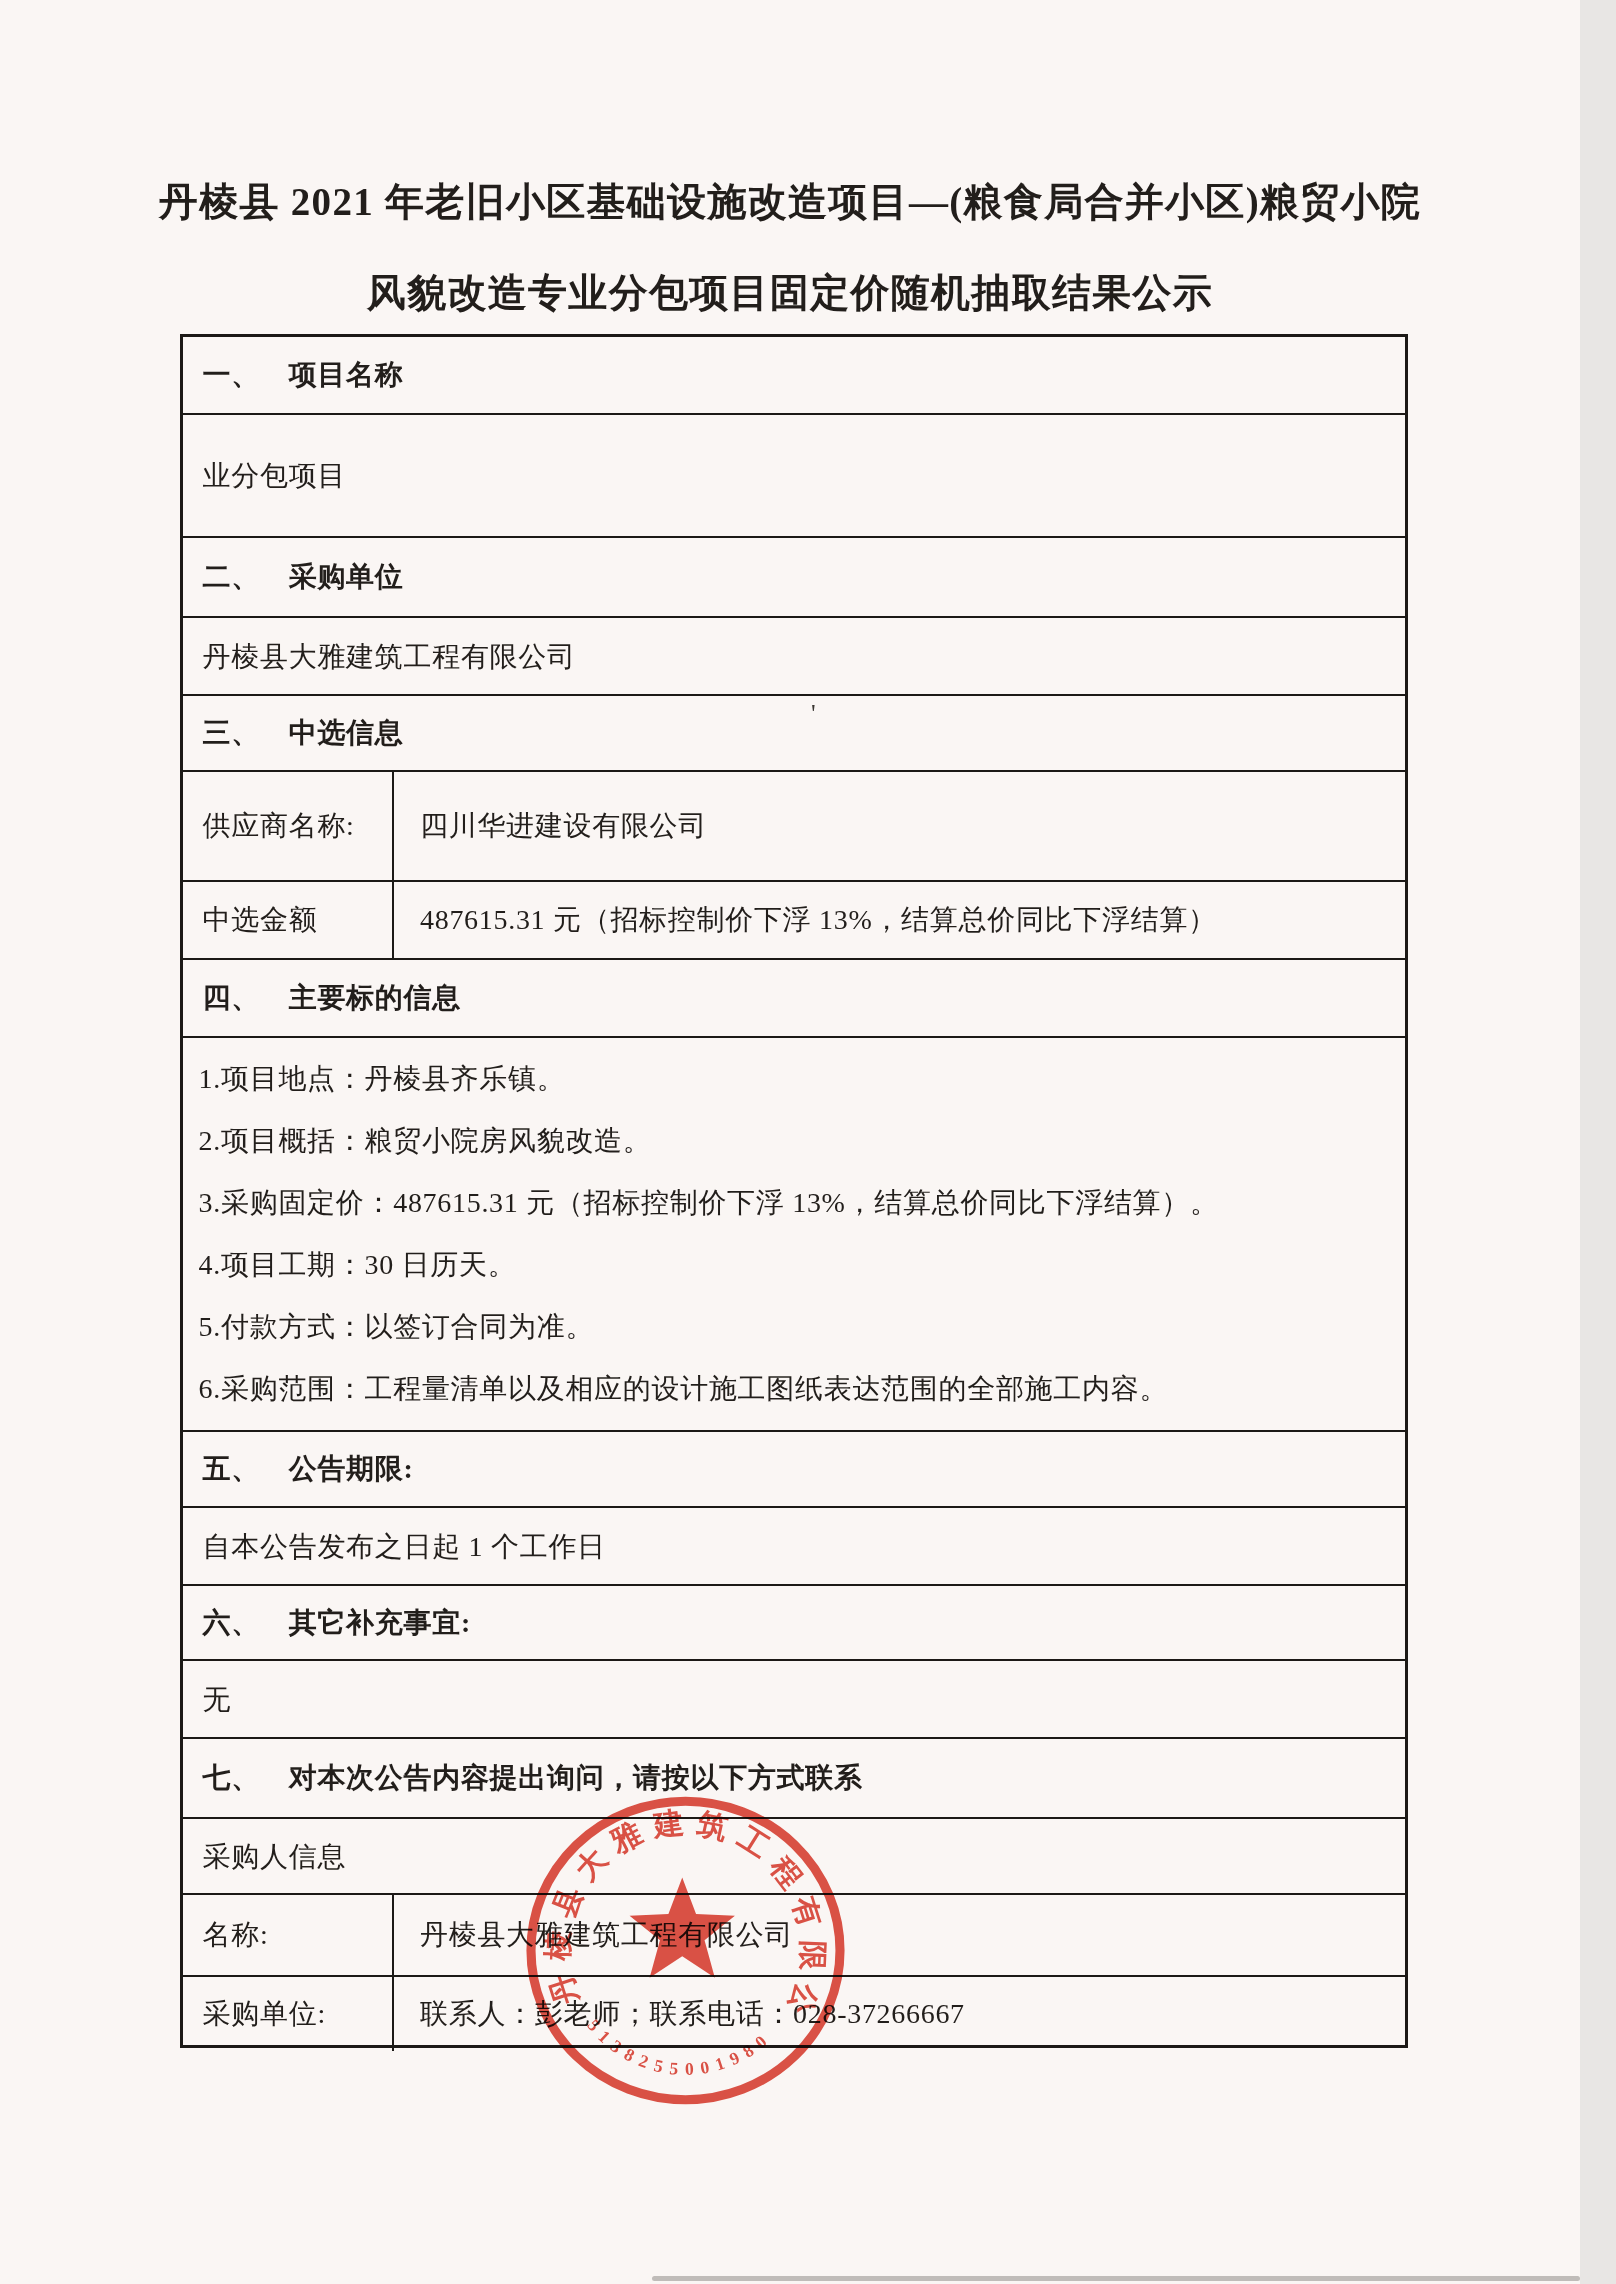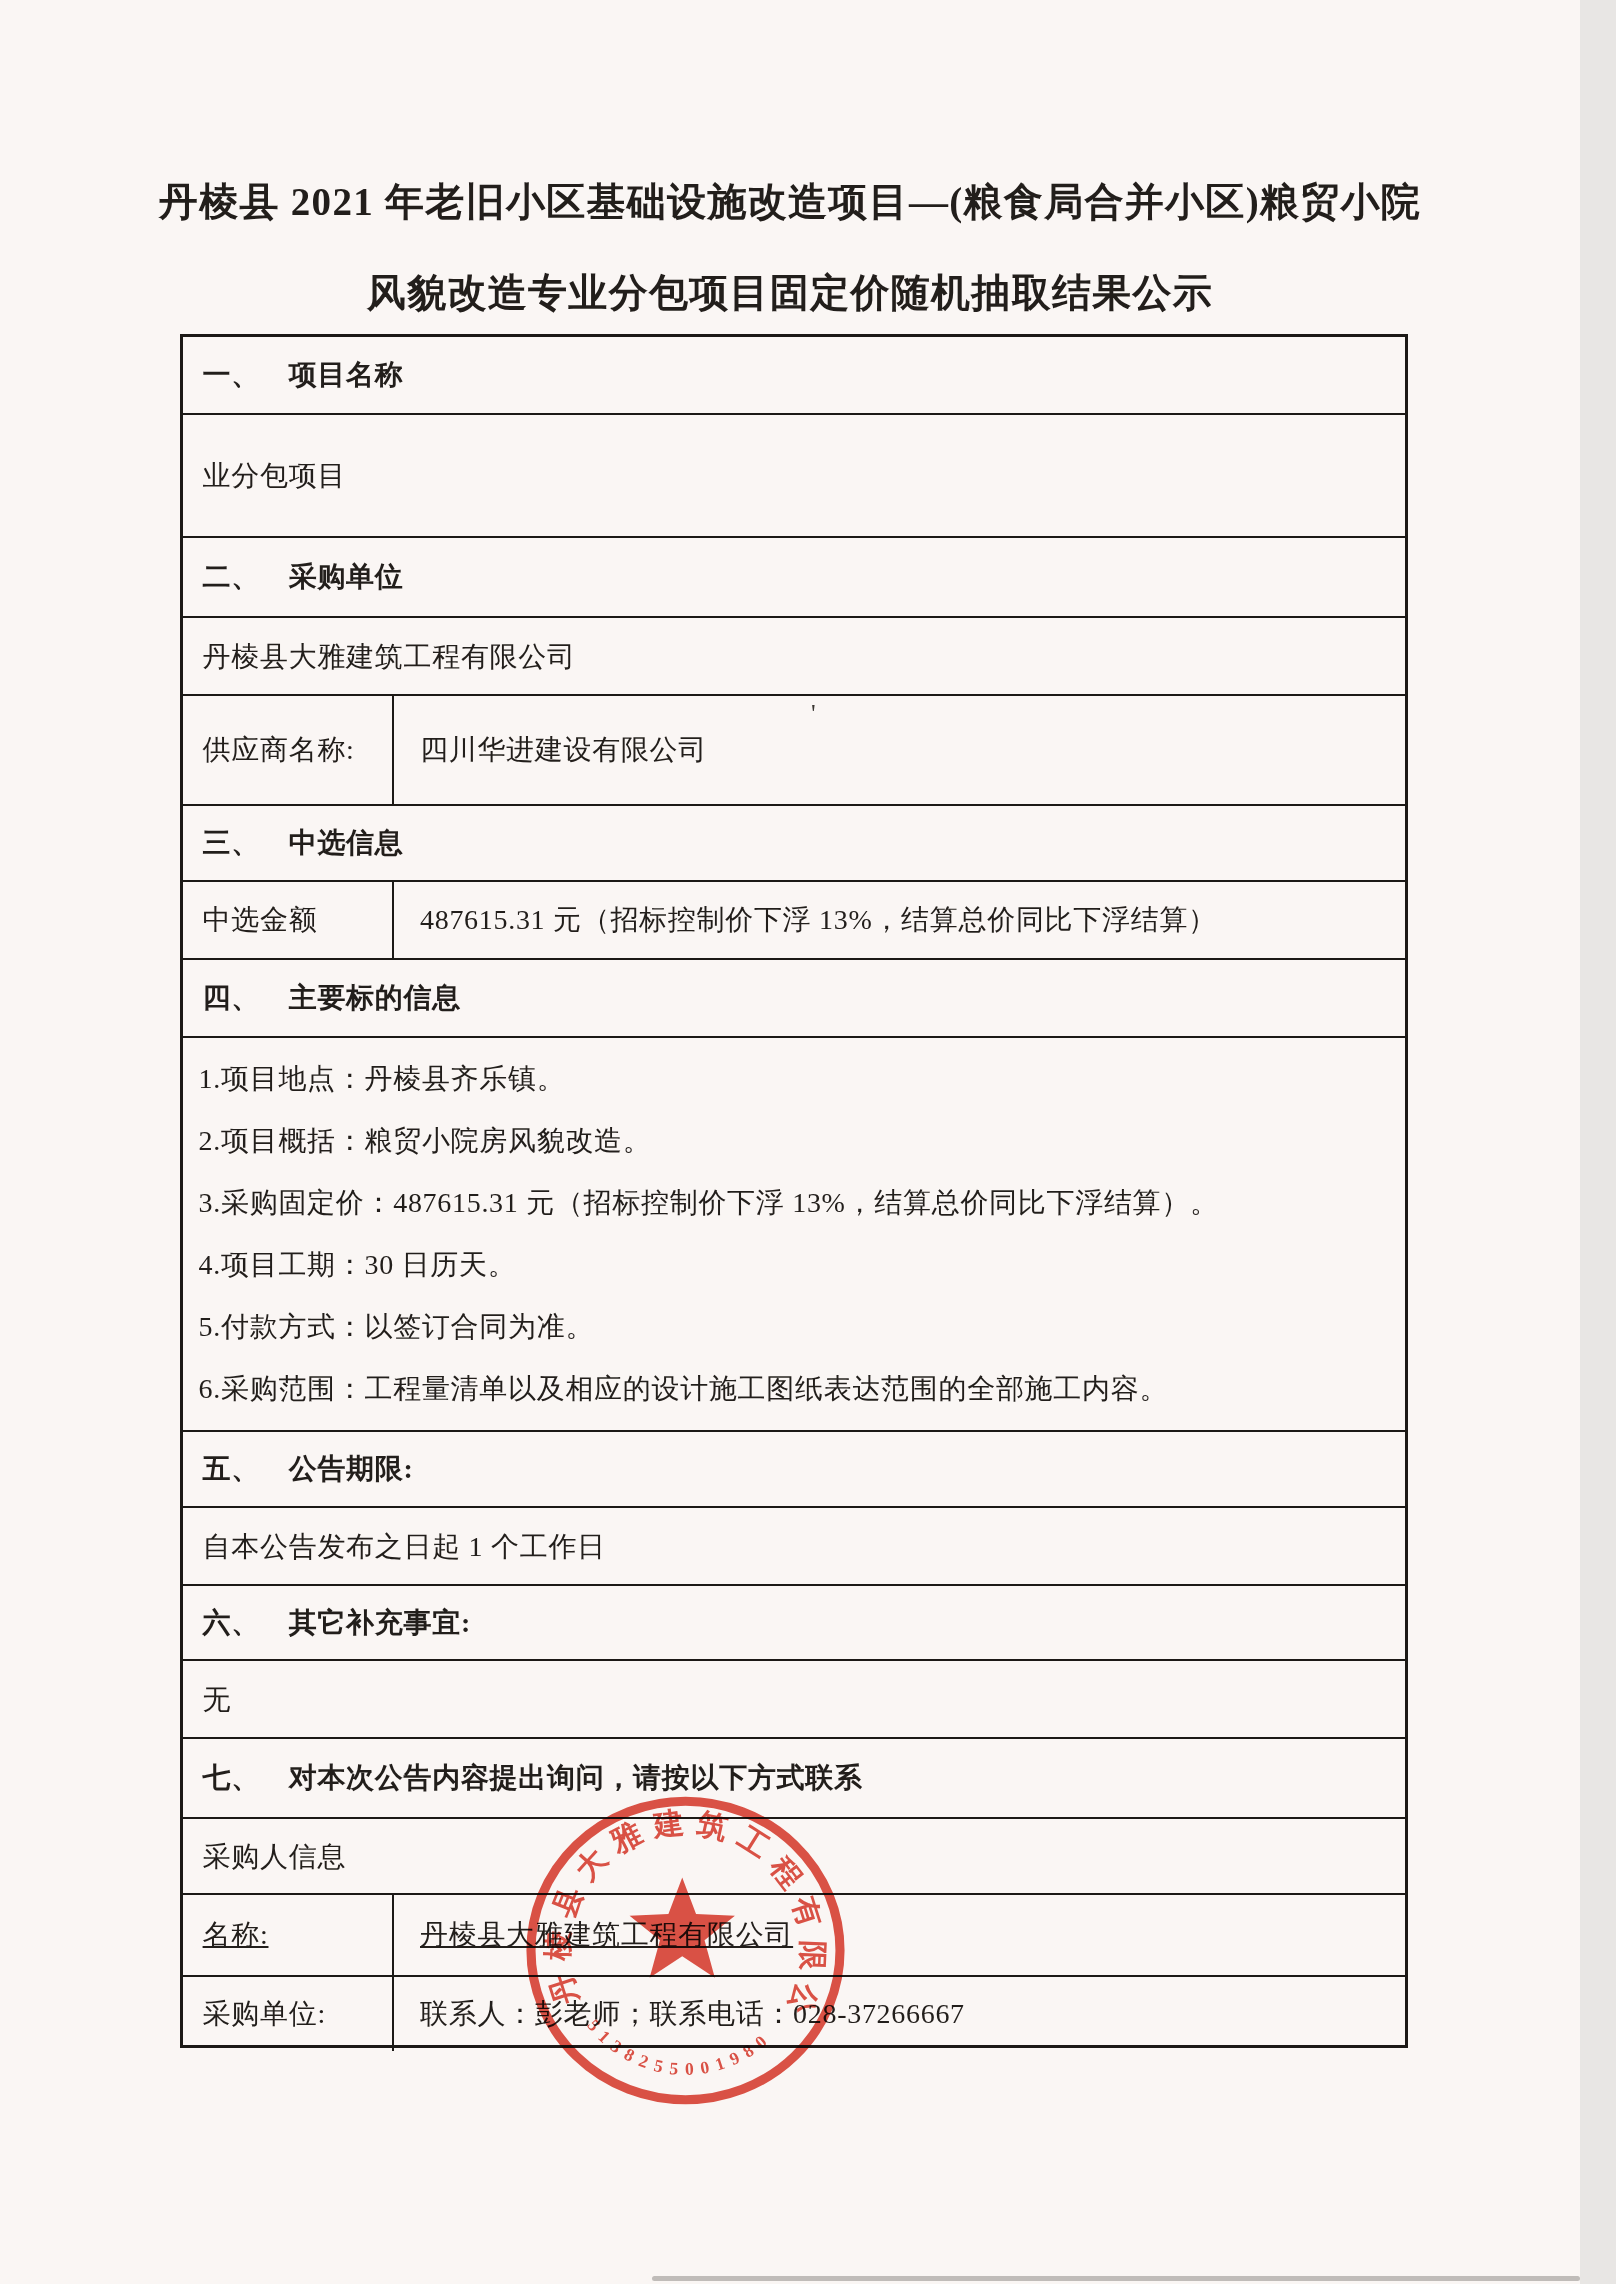--- a/index.html
+++ b/index.html
@@ -104,26 +104,26 @@
         </div>
       </div>
       <div class="row header" style="height: 80px; flex: 0 0 80px;">
         <span>二、　采购单位</span>
       </div>
       <div class="row content" style="height: 78px; flex: 0 0 78px;">
         <div class="lines">
           <div>丹棱县大雅建筑工程有限公司</div>
         </div>
       </div>
+      <div class="row header" style="height: 76px; flex: 0 0 76px;">
+        <span>三、　中选信息</span>
+      </div>
       <div class="row twocol" style="height: 110px; flex: 0 0 110px;">
         <div class="cell-label">供应商名称:</div>
         <div class="cell-value">四川华进建设有限公司</div>
-      </div>
-      <div class="row header" style="height: 76px; flex: 0 0 76px;">
-        <span>三、　中选信息</span>
       </div>
       <div class="row twocol" style="height: 78px; flex: 0 0 78px;">
         <div class="cell-label">中选金额</div>
         <div class="cell-value">487615.31 元（招标控制价下浮 13%，结算总价同比下浮结算）</div>
       </div>
       <div class="row header" style="height: 78px; flex: 0 0 78px;">
         <span>四、　主要标的信息</span>
       </div>
       <div class="row list" style="height: 394px; flex: 0 0 394px;">
         <div class="lines">
@@ -152,21 +152,21 @@
         </div>
       </div>
       <div class="row header" style="height: 80px; flex: 0 0 80px;">
         <span>七、　对本次公告内容提出询问，请按以下方式联系</span>
       </div>
       <div class="row content" style="height: 76px; flex: 0 0 76px;">
         <div class="lines">
           <div>采购人信息</div>
         </div>
       </div>
-      <div class="row twocol" style="height: 82px; flex: 0 0 82px; text-decoration: underline;">
+      <div class="row twocol" style="height: 82px; flex: 0 0 82px;">
         <div class="cell-label">名称:</div>
         <div class="cell-value">丹棱县大雅建筑工程有限公司</div>
       </div>
       <div class="row twocol" style="height: 74px; flex: 0 0 74px;">
         <div class="cell-label">采购单位:</div>
         <div class="cell-value">联系人：彭老师；联系电话：028-37266667</div>
       </div>
     </div>
 
   <span id="stray-mark">'</span>

